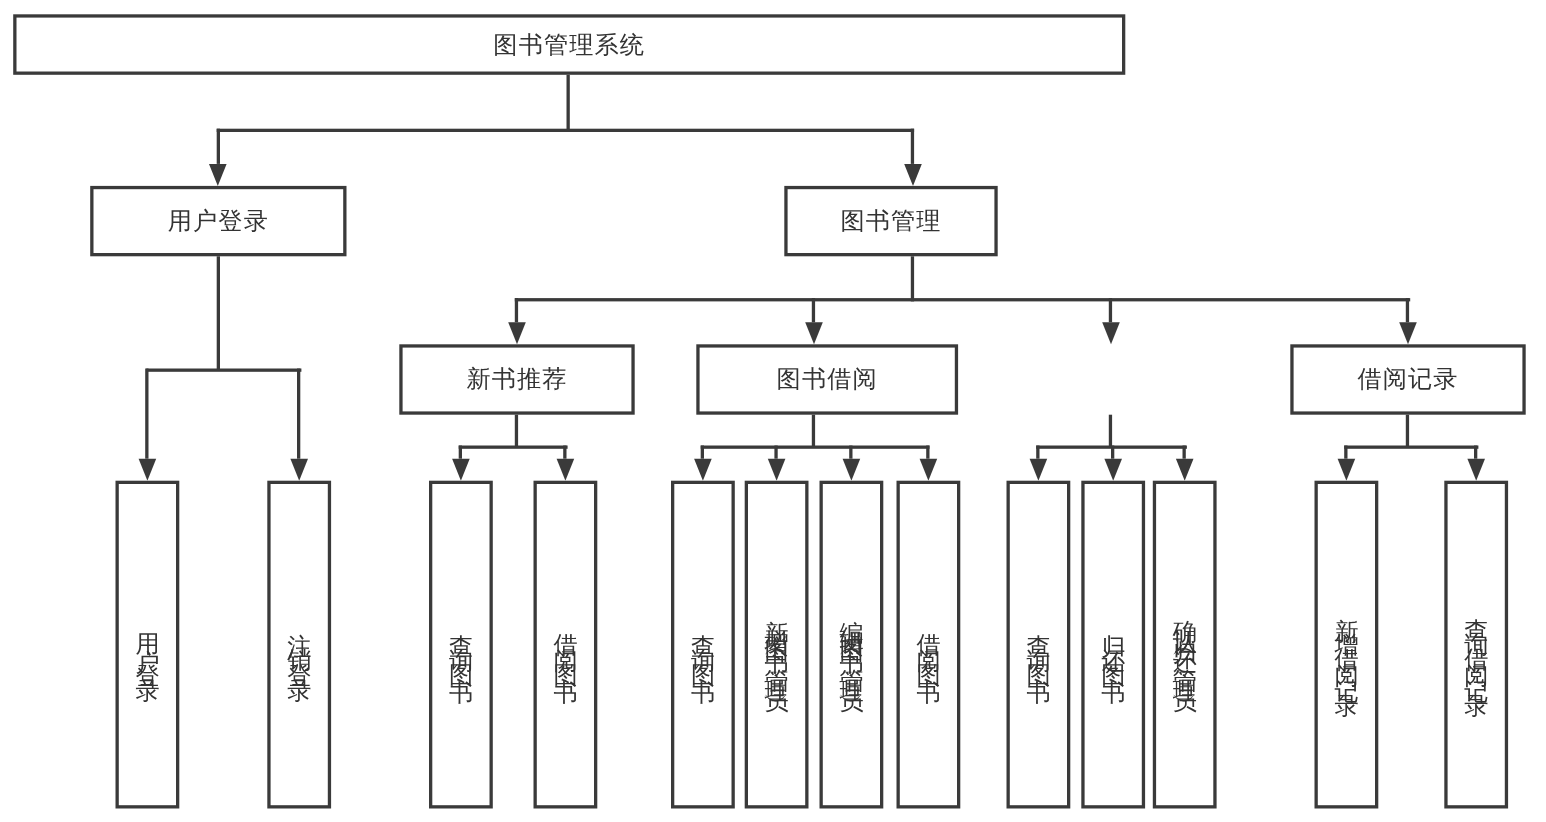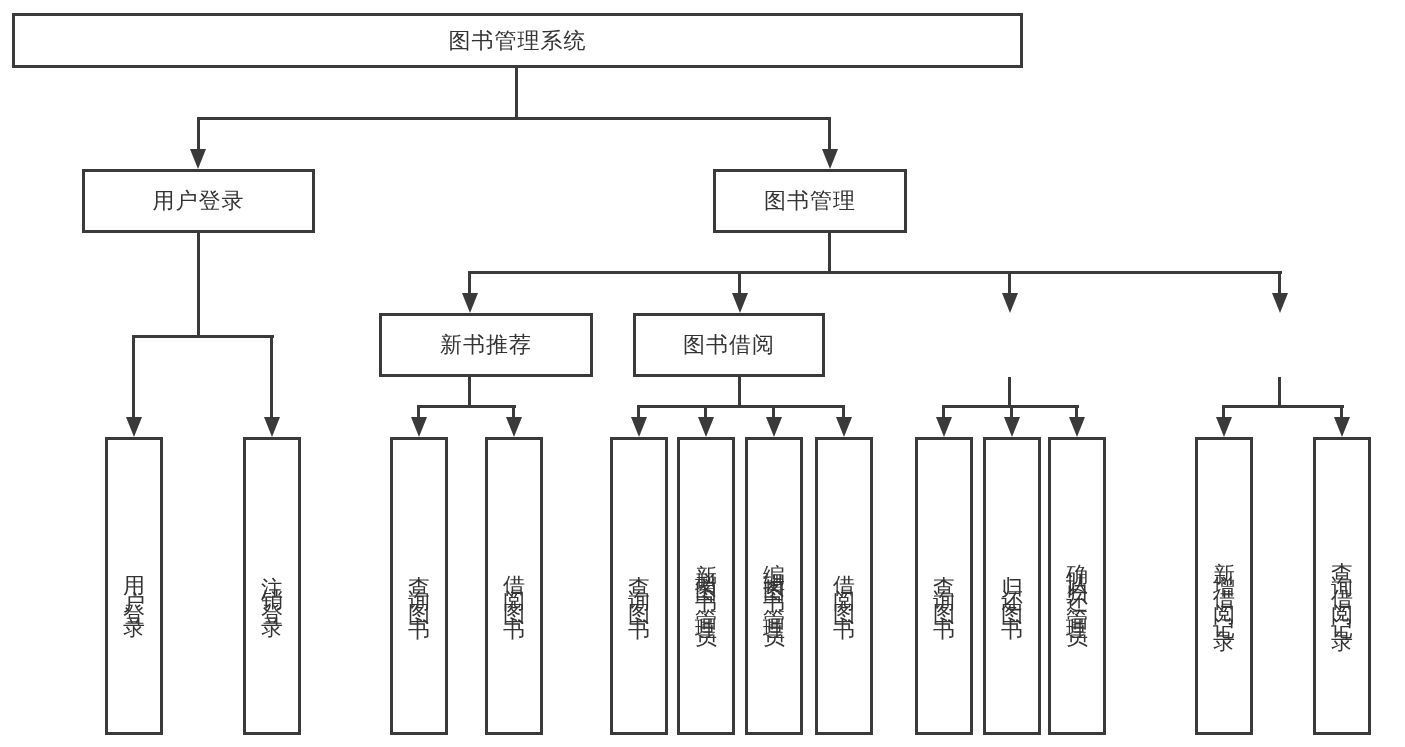--- a/index.html
+++ b/index.html
@@ -85,25 +85,28 @@
     <div class="vline" style="left:468px;top:271px;height:22px;"></div>
     <div class="vline" style="left:738px;top:271px;height:22px;"></div>
     <div class="vline" style="left:1008px;top:271px;height:22px;"></div>
     <div class="vline" style="left:1278px;top:271px;height:22px;"></div>
     <div class="arrow" style="left:462px;top:293px;"></div>
     <div class="arrow" style="left:732px;top:293px;"></div>
     <div class="arrow" style="left:1002px;top:293px;"></div>
     <div class="arrow" style="left:1272px;top:293px;"></div>
   </div>
 
-  <div class="box" style="left:363px;top:313px;width:214px;height:64px;margin-left:16px;">
+  <div class="box" style="left:363px;top:313px;width:214px;height:64px;">
     <span>新书推荐</span>
   </div>
-  <div class="box" style="left:633px;top:313px;width:192px;height:64px;">
+  <div class="box" style="left:633px;top:313px;width:238px;height:64px;">
     <span>图书借阅</span>
+  </div>
+  <div class="box" style="left:1173px;top:313px;width:214px;height:64px;">
+    <span>借阅记录</span>
   </div>
 
   <div>
     <div class="vline" style="left:468px;top:377px;height:29px;"></div>
     <div class="hline" style="left:417px;top:405px;width:99px;"></div>
     <div class="vline" style="left:417px;top:405px;height:12px;"></div>
     <div class="vline" style="left:512px;top:405px;height:12px;"></div>
     <div class="arrow" style="left:411px;top:417px;"></div>
     <div class="arrow" style="left:506px;top:417px;"></div>
   </div>

